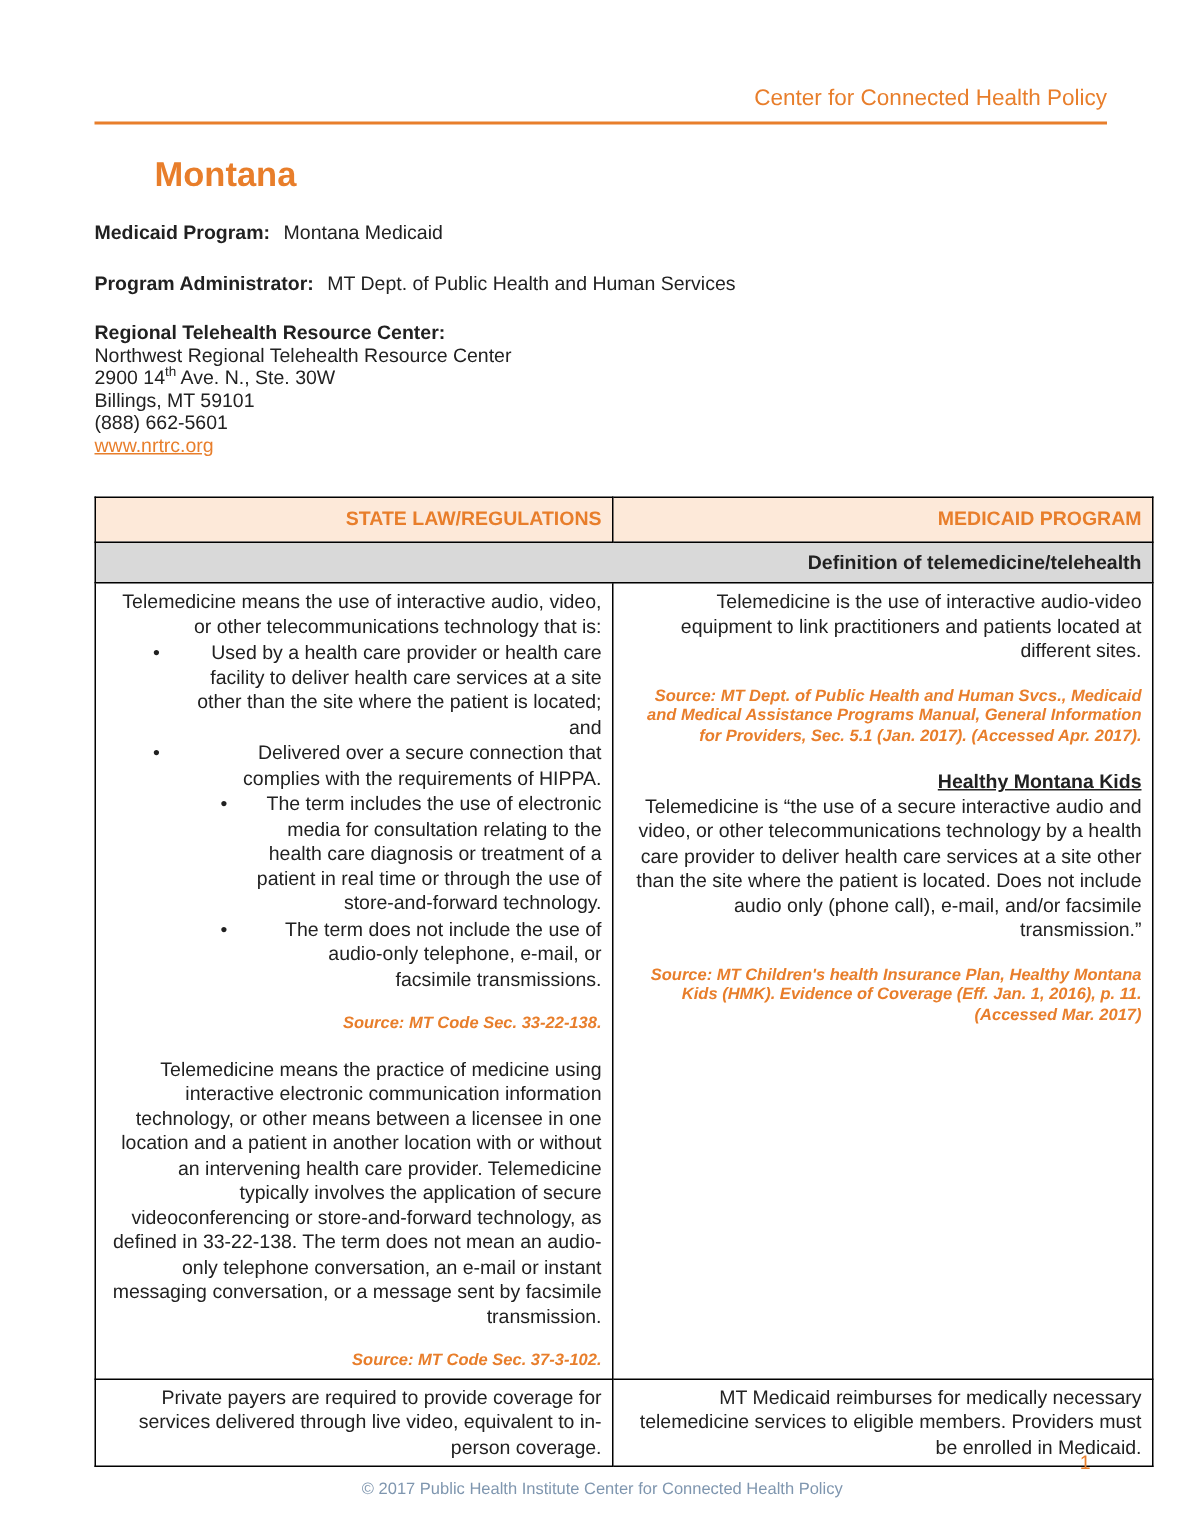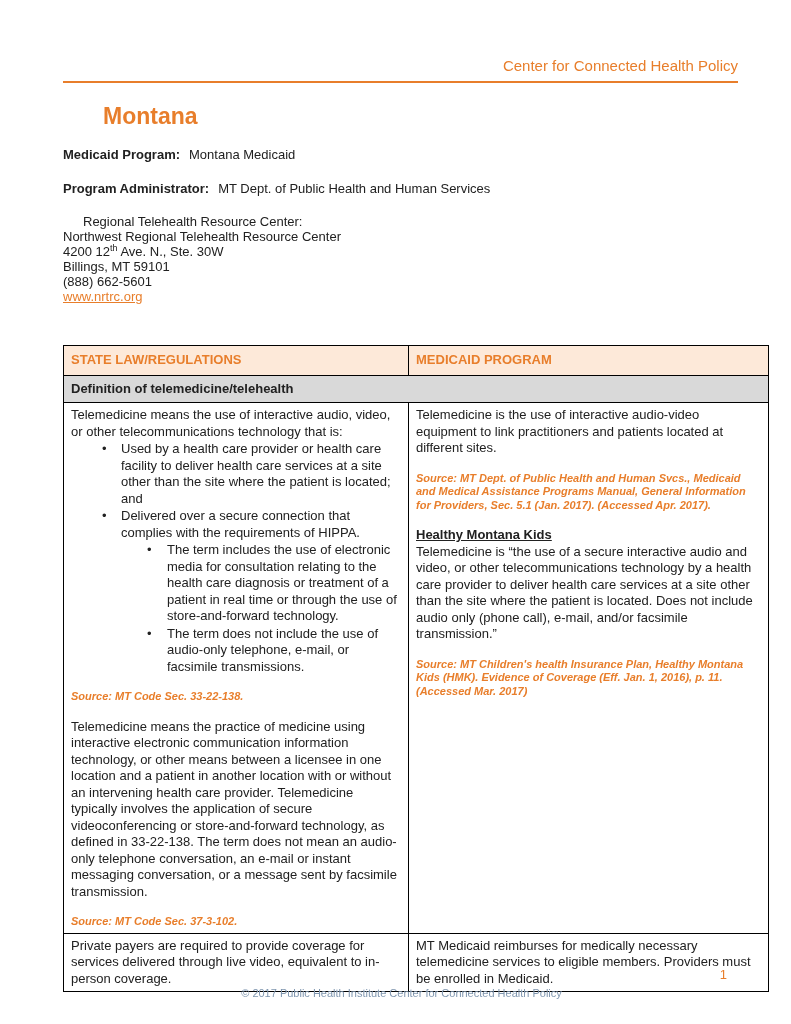--- a/index.html
+++ b/index.html
@@ -33,32 +33,33 @@
     font-weight: bold;
     color: #E87E2B;
     margin-left: 40px;
   }
   .info-line { font-size: 13px; line-height: 15px; }
   .info-line .lbl { font-weight: bold; }
   .info-line .val { margin-left: 9px; }
   .line-medicaid { margin-top: 17px; }
   .line-admin { margin-top: 19px; }
   .rtrc { margin-top: 18px; font-size: 13px; line-height: 15px; }
-  .rtrc .lbl { font-weight: normal; margin-left: 20px; }
+  .rtrc .lbl { font-weight: bold; }
   .rtrc a {
     color: #E87E2B;
     text-decoration: underline;
   }
 
   
   table.policy {
-    margin-top: 41px;
+    margin-top: 27px;
     width: 675px;
     border-collapse: collapse;
     table-layout: fixed;
+    text-align: right;
   }
   table.policy td {
     border: 1.5px solid #000000;
     font-size: 13px;
     line-height: 16.5px;
     padding: 4px 7px;
     vertical-align: top;
   }
   td.col-state { width: 330px; }
   td.col-medicaid { width: 345px; }
@@ -130,21 +131,21 @@
       <span class="lbl">Medicaid Program:</span><span class="val">Montana Medicaid</span>
     </div>
 
     <div class="info-line line-admin">
       <span class="lbl">Program Administrator:</span><span class="val">MT Dept. of Public Health and Human Services</span>
     </div>
 
     <div class="rtrc">
       <div class="lbl">Regional Telehealth Resource Center:</div>
       <div>Northwest Regional Telehealth Resource Center</div>
-      <div><span>4200 12</span><sup>th</sup><span> Ave. N., Ste. 30W</span></div>
+      <div><span>2900 14</span><sup>th</sup><span> Ave. N., Ste. 30W</span></div>
       <div>Billings, MT 59101</div>
       <div>(888) 662-5601</div>
       <div><a href="#">www.nrtrc.org</a></div>
     </div>
 
     <table class="policy">
       <tbody>
         <tr>
           <td class="hdr-cell col-state">STATE LAW/REGULATIONS</td>
           <td class="hdr-cell col-medicaid">MEDICAID PROGRAM</td>

